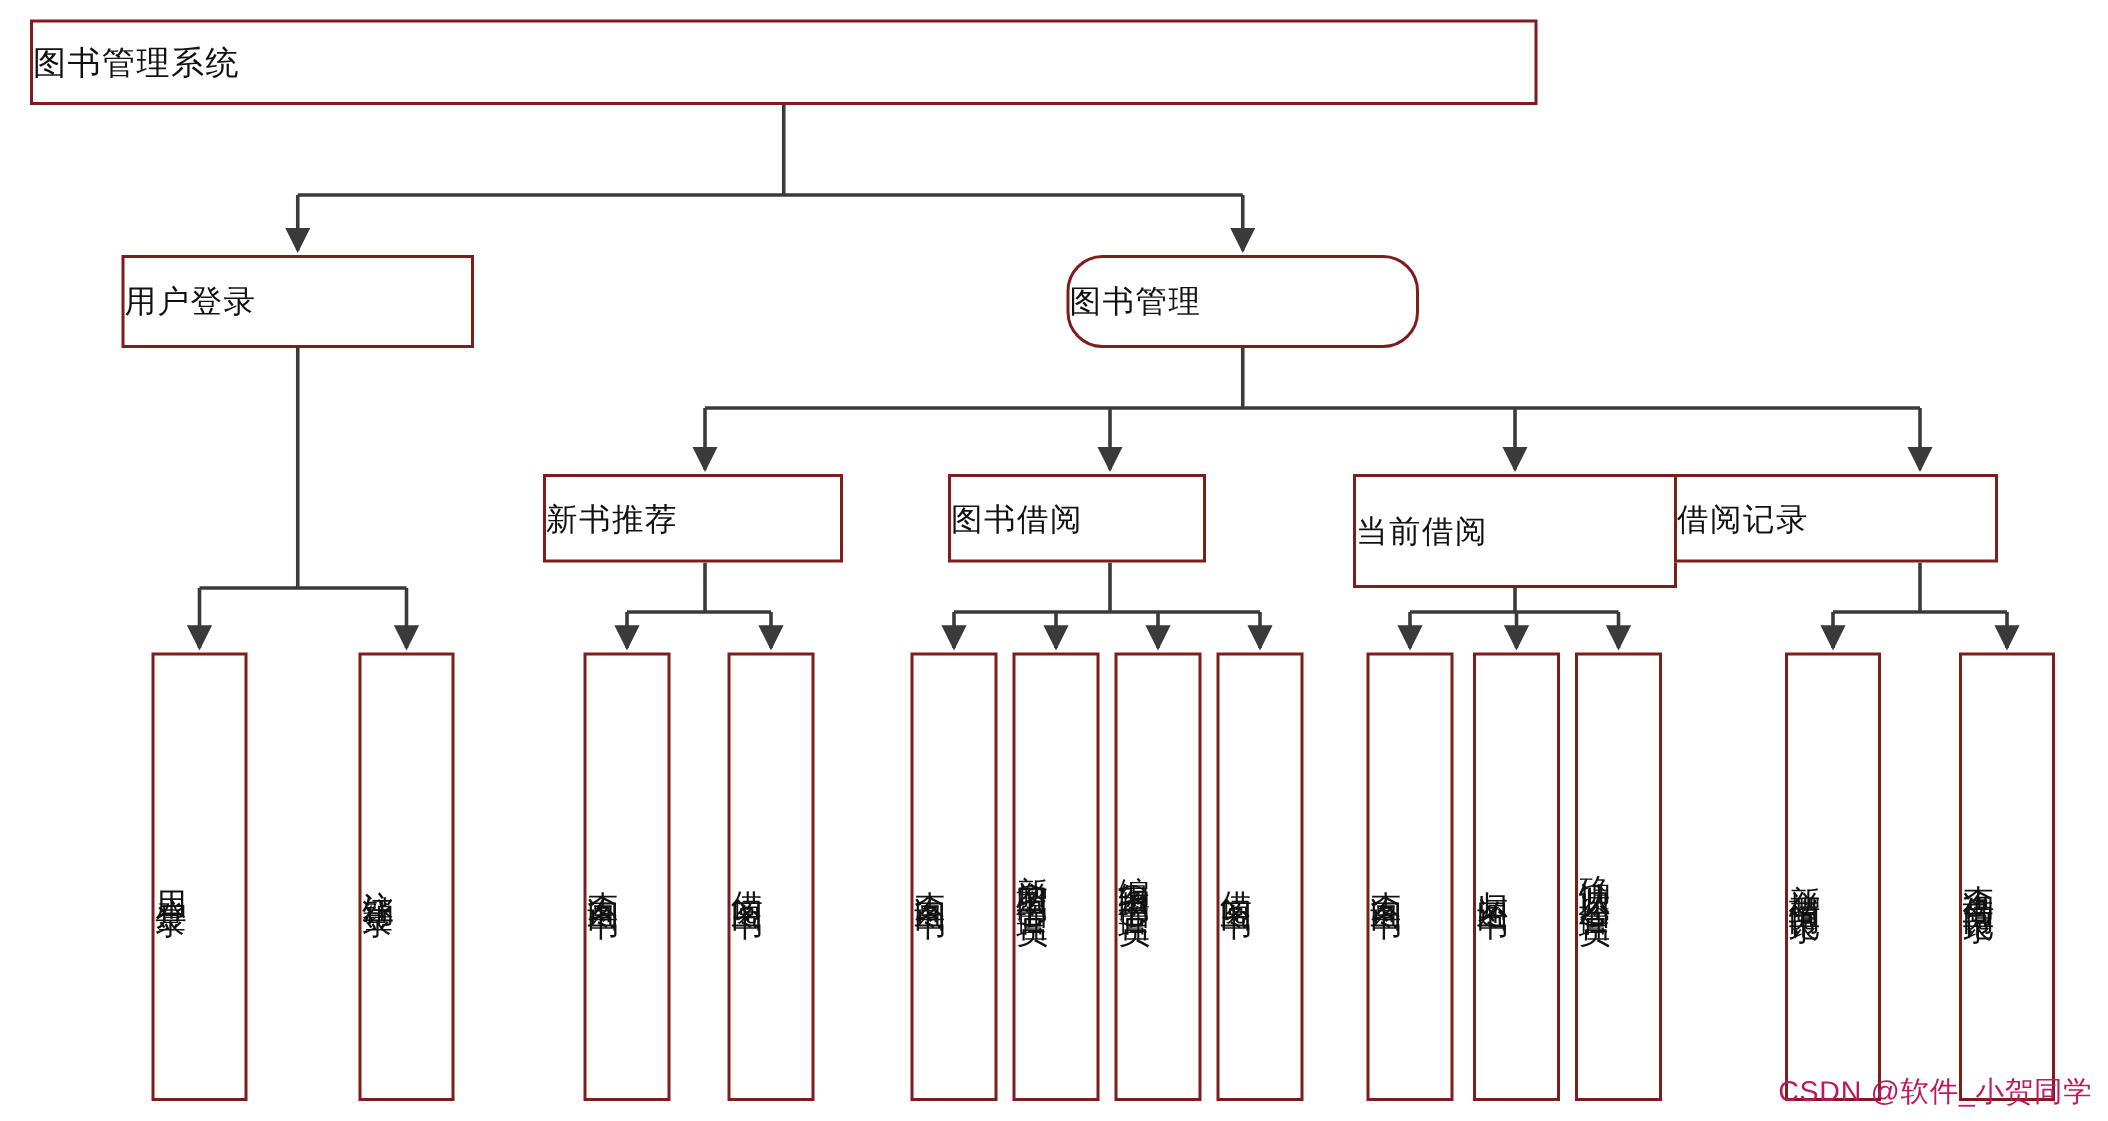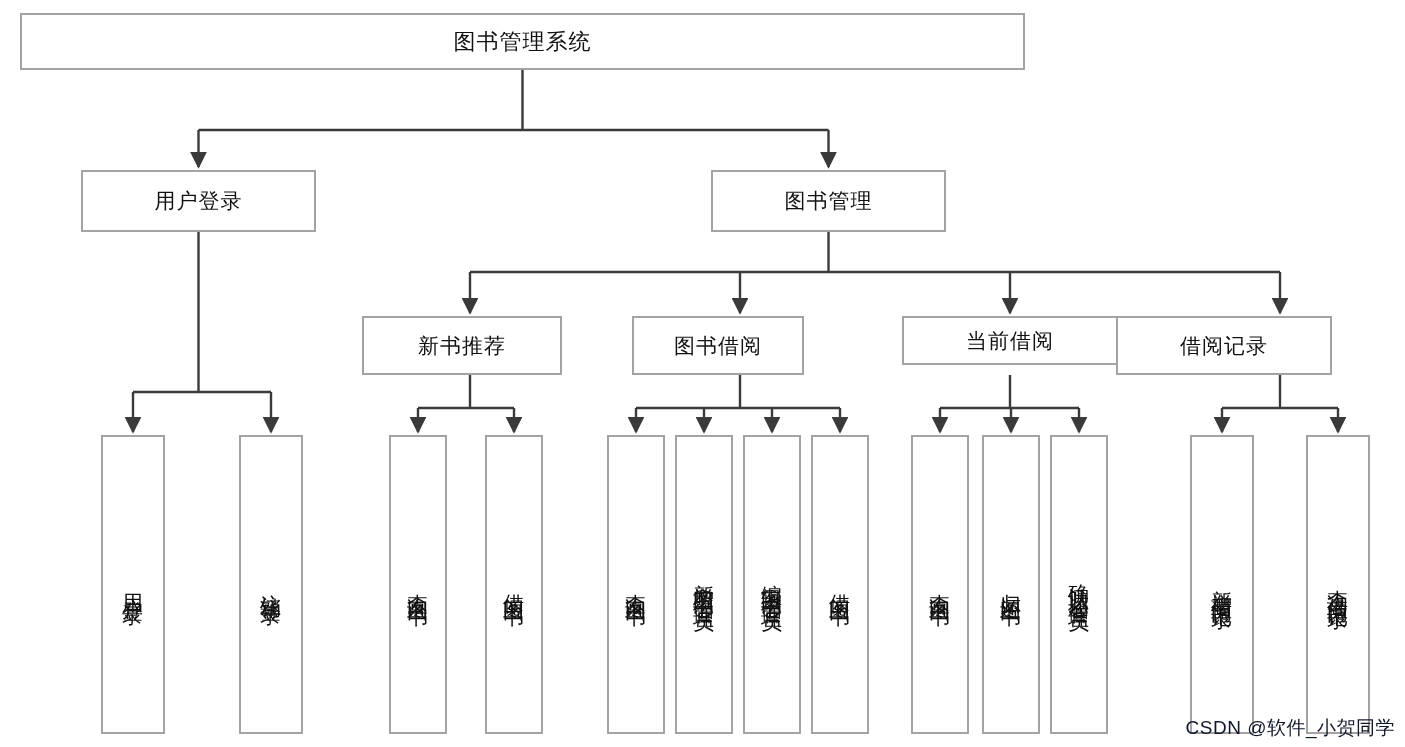--- a/index.html
+++ b/index.html
@@ -22,24 +22,24 @@
     left: 0;
     top: 0;
     width: 1405px;
     height: 747px;
     pointer-events: none;
   }
   .node {
     position: absolute;
     box-sizing: border-box;
     background: #ffffff;
-    border: 2px solid #a3a3a3;
+    border: 2px solid #7f1d1d;
     display: flex;
     align-items: center;
-    justify-content: center;
+    justify-content: flex-start;
     color: #111111;
   }
   .node.horiz {
     font-size: 21px;
     letter-spacing: 1px;
   }
   .node.vert {
     font-size: 21px;
   }
   .node.vert .vtext {
@@ -50,21 +50,21 @@
     white-space: nowrap;
   }
   .node.root {
     font-size: 22px;
   }
   .watermark {
     position: absolute;
     right: 10px;
     bottom: 6px;
     font-size: 19px;
-    color: #0f172a;
+    color: #be185d;
     white-space: nowrap;
     letter-spacing: 0.5px;
   }
 </style>
 </head>
 <body>
 
 <div id="canvas">
 
   <svg id="wires" viewBox="0 0 1405 747" xmlns="http://www.w3.org/2000/svg">
@@ -110,30 +110,30 @@
       </g>
   </svg>
 
   <div id="nodes">
       <div class="node horiz root" style="left: 20px; top: 13px; width: 1005px; height: 57px;">
         <span>图书管理系统</span>
       </div>
       <div class="node horiz" style="left: 81px; top: 170px; width: 235px; height: 62px;">
         <span>用户登录</span>
       </div>
-      <div class="node horiz" style="left: 711px; top: 170px; width: 235px; height: 62px;">
+      <div class="node horiz" style="left: 711px; top: 170px; width: 235px; height: 62px; border-radius: 24px;">
         <span>图书管理</span>
       </div>
       <div class="node horiz" style="left: 362px; top: 316px; width: 200px; height: 59px;">
         <span>新书推荐</span>
       </div>
       <div class="node horiz" style="left: 632px; top: 316px; width: 172px; height: 59px;">
         <span>图书借阅</span>
       </div>
-      <div class="node horiz" style="left: 902px; top: 316px; width: 216px; height: 49px;">
+      <div class="node horiz" style="left: 902px; top: 316px; width: 216px; height: 76px;">
         <span>当前借阅</span>
       </div>
       <div class="node horiz" style="left: 1116px; top: 316px; width: 216px; height: 59px;">
         <span>借阅记录</span>
       </div>
       <div class="node vert" style="left: 101px; top: 435px; width: 64px; height: 299px;">
         <span class="vtext">用户登录</span>
       </div>
       <div class="node vert" style="left: 239px; top: 435px; width: 64px; height: 299px;">
         <span class="vtext">注销登录</span>

